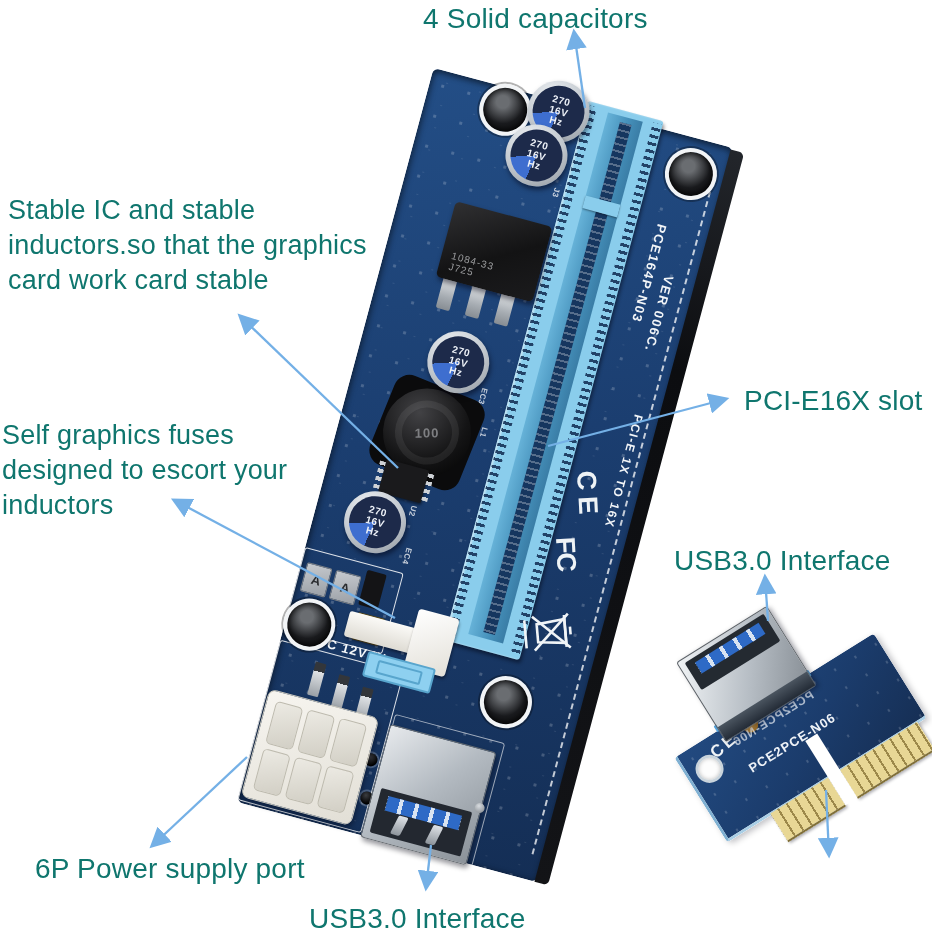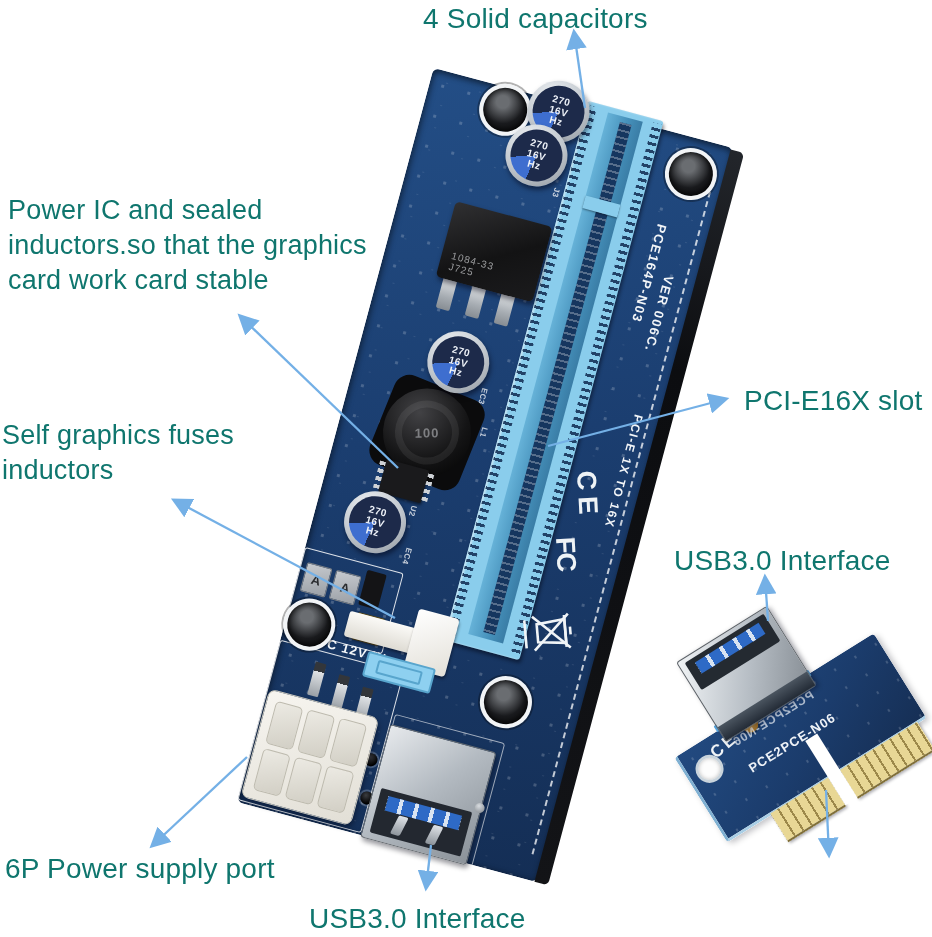--- a/index.html
+++ b/index.html
@@ -324,31 +324,32 @@
       <line x1="768" y1="621" x2="765" y2="577" marker-end="url(#ah)"></line>
       <line x1="247" y1="757" x2="152" y2="846" marker-end="url(#ah)"></line>
       <line x1="431" y1="845" x2="426" y2="888" marker-end="url(#ah)"></line>
       <line x1="826" y1="790" x2="829" y2="855" marker-end="url(#ah)"></line>
     </g>
   </svg>
 
   <div class="ann" style="left:423px;top:1px;">4 Solid capacitors</div>
 
   <div class="ann" style="left:8px;top:193px;font-size:27px;">
-    <div>Power IC and sealed</div>
+    <div>Stable IC and stable</div>
     <div>inductors.so that the graphics</div>
     <div>card work card stable</div>
   </div>
 
   <div class="ann" style="left:744px;top:383px;">PCI-E16X slot</div>
 
   <div class="ann" style="left:2px;top:418px;font-size:27px;">
     <div>Self graphics fuses</div>
+    <div>designed to escort your</div>
     <div>inductors</div>
   </div>
 
   <div class="ann" style="left:674px;top:543px;">USB3.0 Interface</div>
 
-  <div class="ann" style="left:5px;top:851px;">6P Power supply port</div>
+  <div class="ann" style="left:35px;top:851px;">6P Power supply port</div>
 
   <div class="ann" style="left:309px;top:901px;">USB3.0 Interface</div>
 
 </div>
 
 </body></html>

